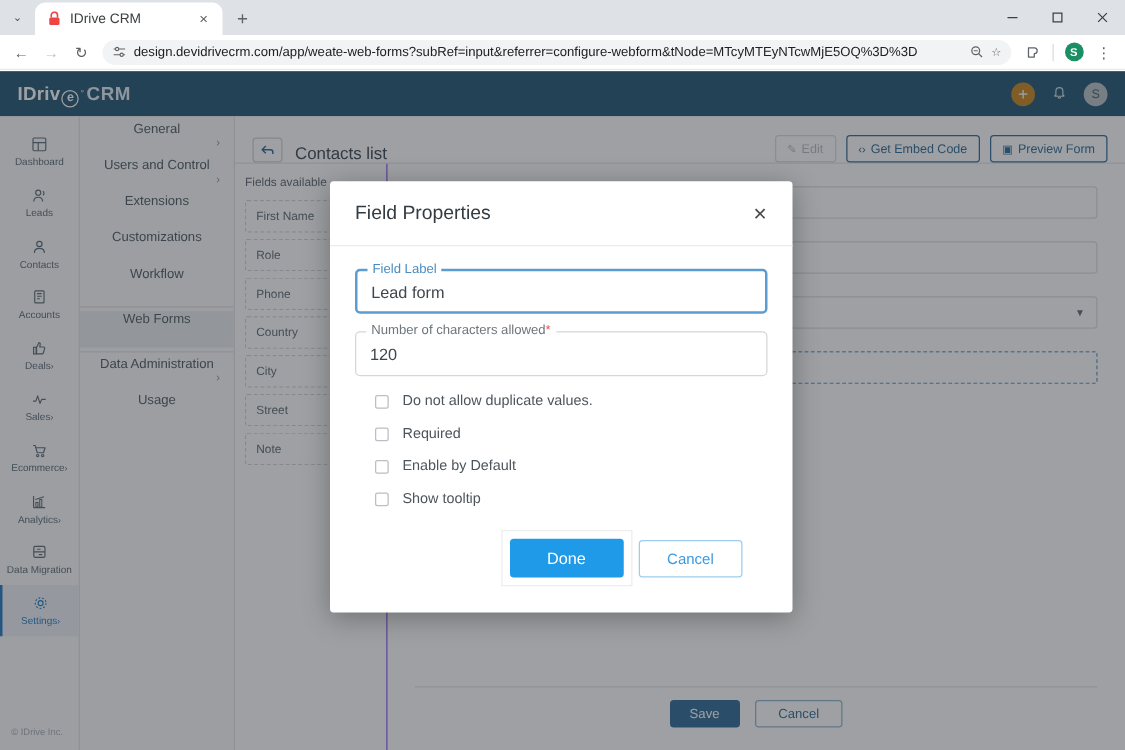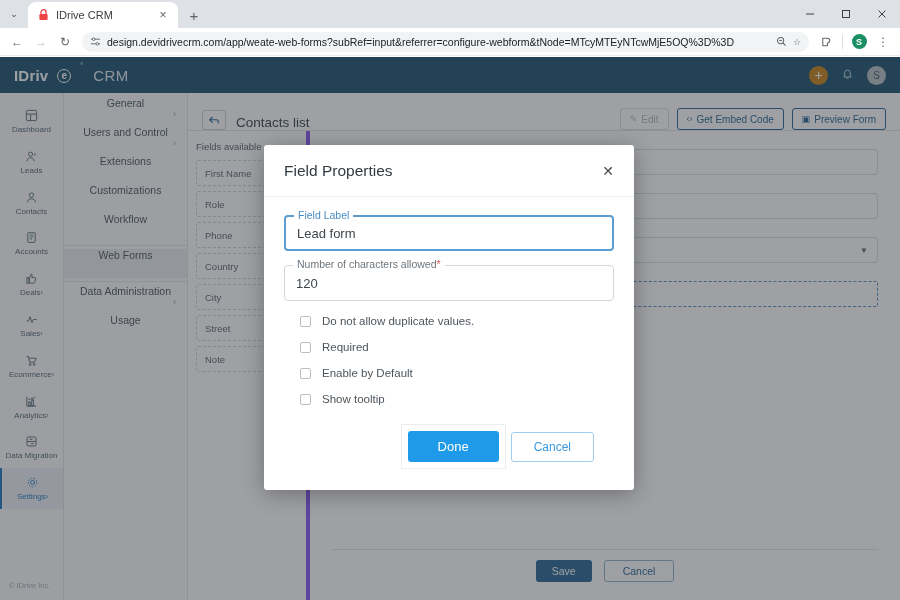--- a/index.html
+++ b/index.html
@@ -65,29 +65,29 @@
     font-size: 9px; display: flex; align-items: center; justify-content: center; font-weight: bold;
   }
 
   
   .page { position: absolute; top: 57px; left: 0; width: 900px; height: 543px; background: #f2f2f2; }
 
   .topbar {
     position: absolute; top: 0; left: 0; width: 900px; height: 36px;
     background: #1f5573; display: flex; align-items: center; padding: 0 14px;
   }
-  .logo { display: flex; align-items: flex-start; gap: 8px; }
+  .logo { display: flex; align-items: flex-end; gap: 0; }
   .logo-idrive { font-size: 15px; font-weight: bold; color: #fff; letter-spacing: .2px; }
   .logo-e {
     display: inline-flex; align-items: center; justify-content: center;
     width: 14px; height: 14px; border: 1.6px solid #fff; border-radius: 50%;
     font-size: 10px; font-weight: bold; color: #fff; margin: 0 1px; position: relative; top: 2px;
   }
   .logo-deg { font-size: 7px; color: #fff; position: relative; top: -5px; }
-  .logo-crm { font-size: 15px; color: #e3ecf2; margin-left: 2px; letter-spacing: .5px; }
+  .logo-crm { font-size: 15px; color: #e3ecf2; margin-left: 2px; letter-spacing: .5px; font-weight: bold; }
   .topbar-right { margin-left: auto; display: flex; align-items: center; gap: 13px; }
   .add-btn {
     width: 19px; height: 19px; border-radius: 50%; background: #c8861e; color: #fff;
     display: flex; align-items: center; justify-content: center; font-size: 14px; line-height: 1;
   }
   .bell { color: #cfe0ea; font-size: 13px; }
   .user-av {
     width: 19px; height: 19px; border-radius: 50%; background: #b9c3c9; color: #4a5b66;
     display: flex; align-items: center; justify-content: center; font-size: 10px;
   }
@@ -132,21 +132,21 @@
   .page-title { font-size: 13.5px; color: #3b4650; }
   .hdr-actions { margin-left: auto; display: flex; align-items: center; gap: 8px; }
   .hbtn {
     height: 22px; border-radius: 3px; border: 1px solid #2c6a96; color: #2c6a96;
     background: #fff; font-size: 10px; padding: 0 9px; display: flex; align-items: center; gap: 4px;
   }
   .hbtn.disabled { border-color: #dcdcdc; color: #b6bcc1; }
   .hbtn-ico { font-size: 9px; }
 
   .builder { flex: 1; display: flex; min-height: 0; }
-  .fields-pane { width: 122px; border-right: 4px solid #8b5cf6; padding: 10px 8px; }
+  .fields-pane { width: 122px; border-right: 1px solid #8b5cf6; padding: 10px 8px; }
   .fields-title { font-size: 9.5px; color: #5a6670; margin-bottom: 8px; }
   .field-chip {
     height: 26px; border: 1px dashed #cfd5d9; border-radius: 2px;
     display: flex; align-items: center; padding: 0 8px;
     font-size: 9.5px; color: #5d6a73; margin-bottom: 5px;
   }
   .canvas { flex: 1; padding: 18px 22px; display: flex; flex-direction: column; gap: 18px; min-width: 0; }
   .canvas-input { height: 26px; border: 1px solid #dcdfe2; border-radius: 3px; background: #fff; }
   .canvas-select {
     height: 26px; border: 1px solid #dcdfe2; border-radius: 3px; background: #fff;

